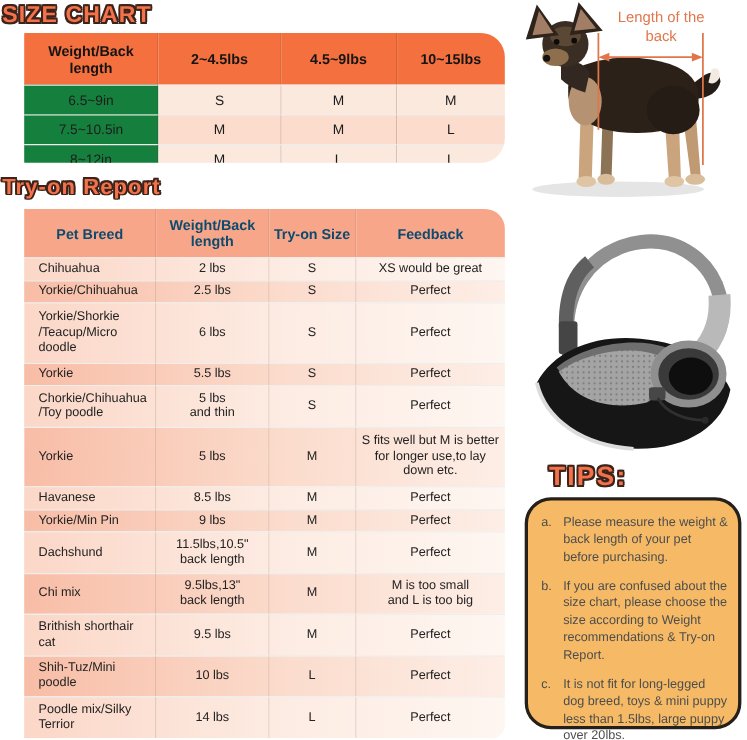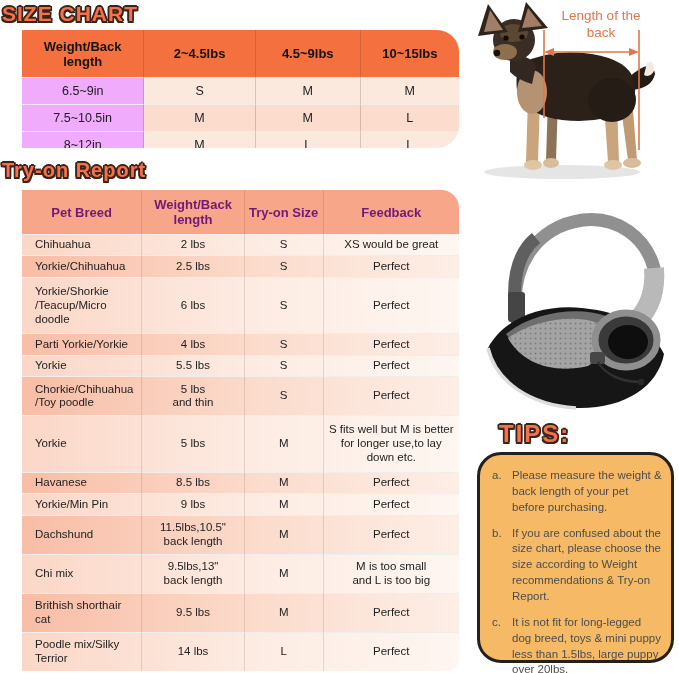--- a/index.html
+++ b/index.html
@@ -32,28 +32,28 @@
   table { border-collapse:separate; border-spacing:0; width:100%; table-layout:fixed;padding-left:20px; }
   td, th { white-space:pre-line; vertical-align:middle; text-align:center; padding:1px 2px; }
 
   
   #size-table { height:118px; }
   #size-table th {
     background:#f4703e; height:45px; font-weight:600; font-size:13px; color:#141414;
   }
   #size-table th:not(:last-child), #size-table td:not(:last-child) { border-right:1px solid rgba(90,50,35,0.22); }
   #size-table td { font-size:12.5px; height:24px; border-top:1.5px solid #ededed; }
-  #size-table td.row-label { background:#f0abfc; }
+  #size-table td.row-label { background:#15803d; }
   #size-table tr:nth-child(odd)  td:not(.row-label) { background:#fce9de; }
   #size-table tr:nth-child(even) td:not(.row-label) { background:#fbdccd; }
 
   
   #tryon-table { height:481px; }
   #tryon-table th {
-    background:#f8a689; height:42px; font-weight:600; font-size:13px; color:#701a75;
+    background:#f8a689; height:42px; font-weight:600; font-size:13px; color:#0c4a6e;
   }
   #tryon-table th:not(:last-child), #tryon-table td:not(:last-child) { border-right:1px solid rgba(120,80,60,0.18); }
   #tryon-table td { font-size:11.5px; line-height:1.2; border-top:1.5px solid #eeeeee; color:#222; }
   #tryon-table td.breed { text-align:left; padding-left:13px; }
   #tryon-table tbody tr:nth-child(odd)  { background:linear-gradient(90deg,#fbd7c7 0%,#fdece3 55%,#fef6f1 100%); }
   #tryon-table tbody tr:nth-child(even) { background:linear-gradient(90deg,#f8bda6 0%,#fbdccd 55%,#fdeee6 100%); }
 
   
   .fig { position:absolute; }
   #dog-fig { left:462px; top:0; width:216px; height:186px; }
@@ -151,26 +151,20 @@
           <td>Perfect</td>
         </tr>
         <tr>
           <td class="breed">Yorkie/Shorkie
 /Teacup/Micro doodle</td>
           <td>6 lbs</td>
           <td>S</td>
           <td>Perfect</td>
         </tr>
         <tr>
-          <td class="breed">Parti Yorkie/Yorkie</td>
-          <td>4 lbs</td>
-          <td>S</td>
-          <td>Perfect</td>
-        </tr>
-        <tr>
           <td class="breed">Yorkie</td>
           <td>5.5 lbs</td>
           <td>S</td>
           <td>Perfect</td>
         </tr>
         <tr>
           <td class="breed">Chorkie/Chihuahua
 /Toy poodle</td>
           <td>5 lbs
 and thin</td>
@@ -208,20 +202,26 @@
           <td>9.5lbs,13"
 back length</td>
           <td>M</td>
           <td>M is too small
 and L is too big</td>
         </tr>
         <tr>
           <td class="breed">Brithish shorthair cat</td>
           <td>9.5 lbs</td>
           <td>M</td>
+          <td>Perfect</td>
+        </tr>
+        <tr>
+          <td class="breed">Shih-Tuz/Mini poodle</td>
+          <td>10 lbs</td>
+          <td>L</td>
           <td>Perfect</td>
         </tr>
         <tr>
           <td class="breed">Poodle mix/Silky
 Terrior</td>
           <td>14 lbs</td>
           <td>L</td>
           <td>Perfect</td>
         </tr>
       </tbody>

